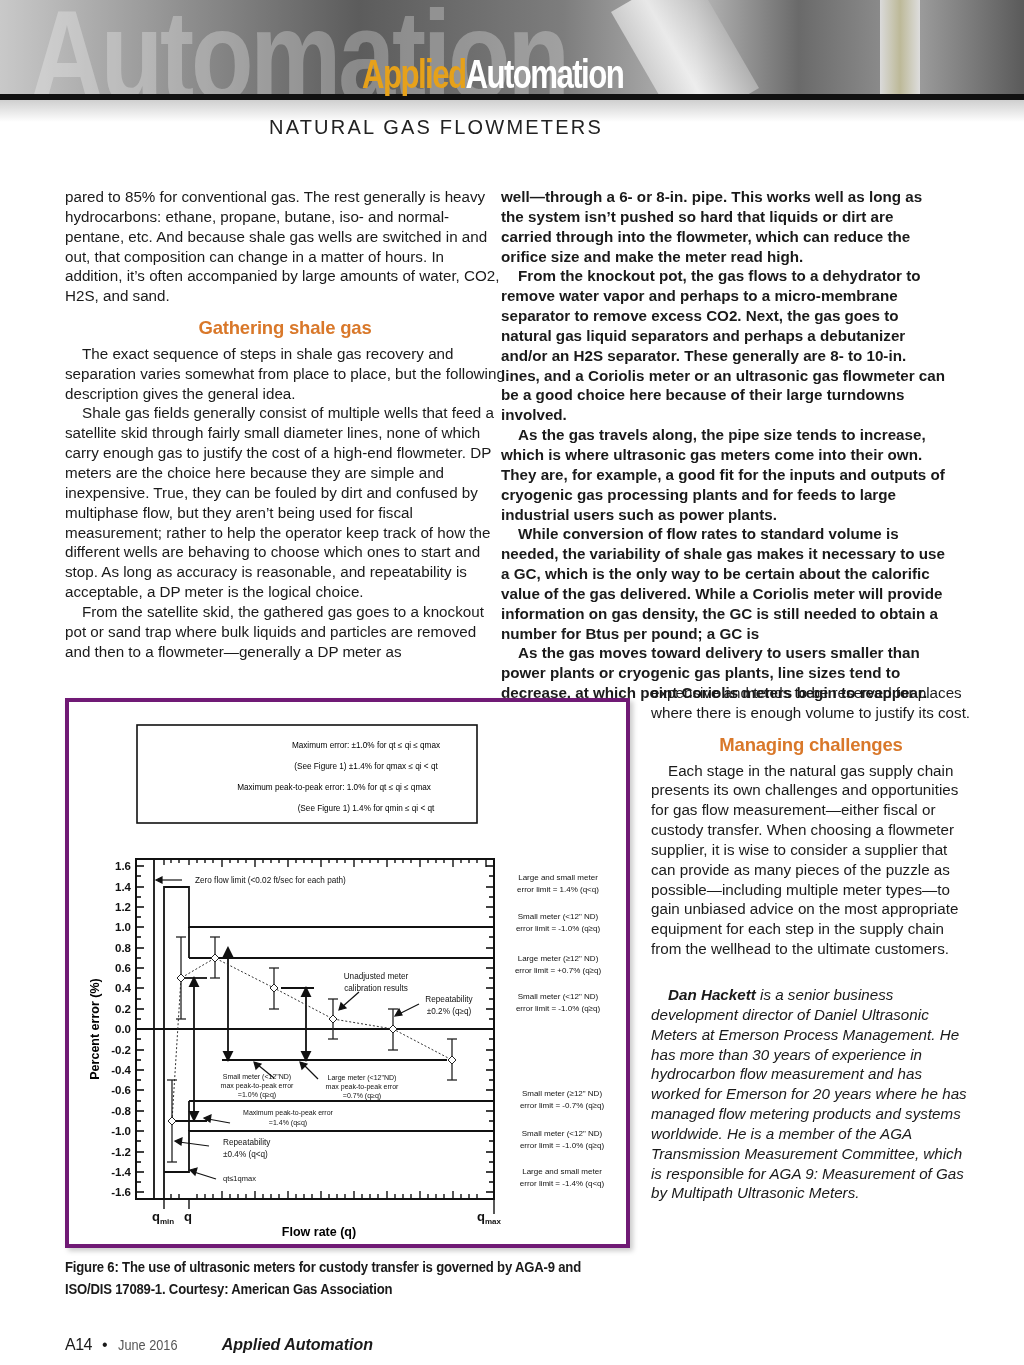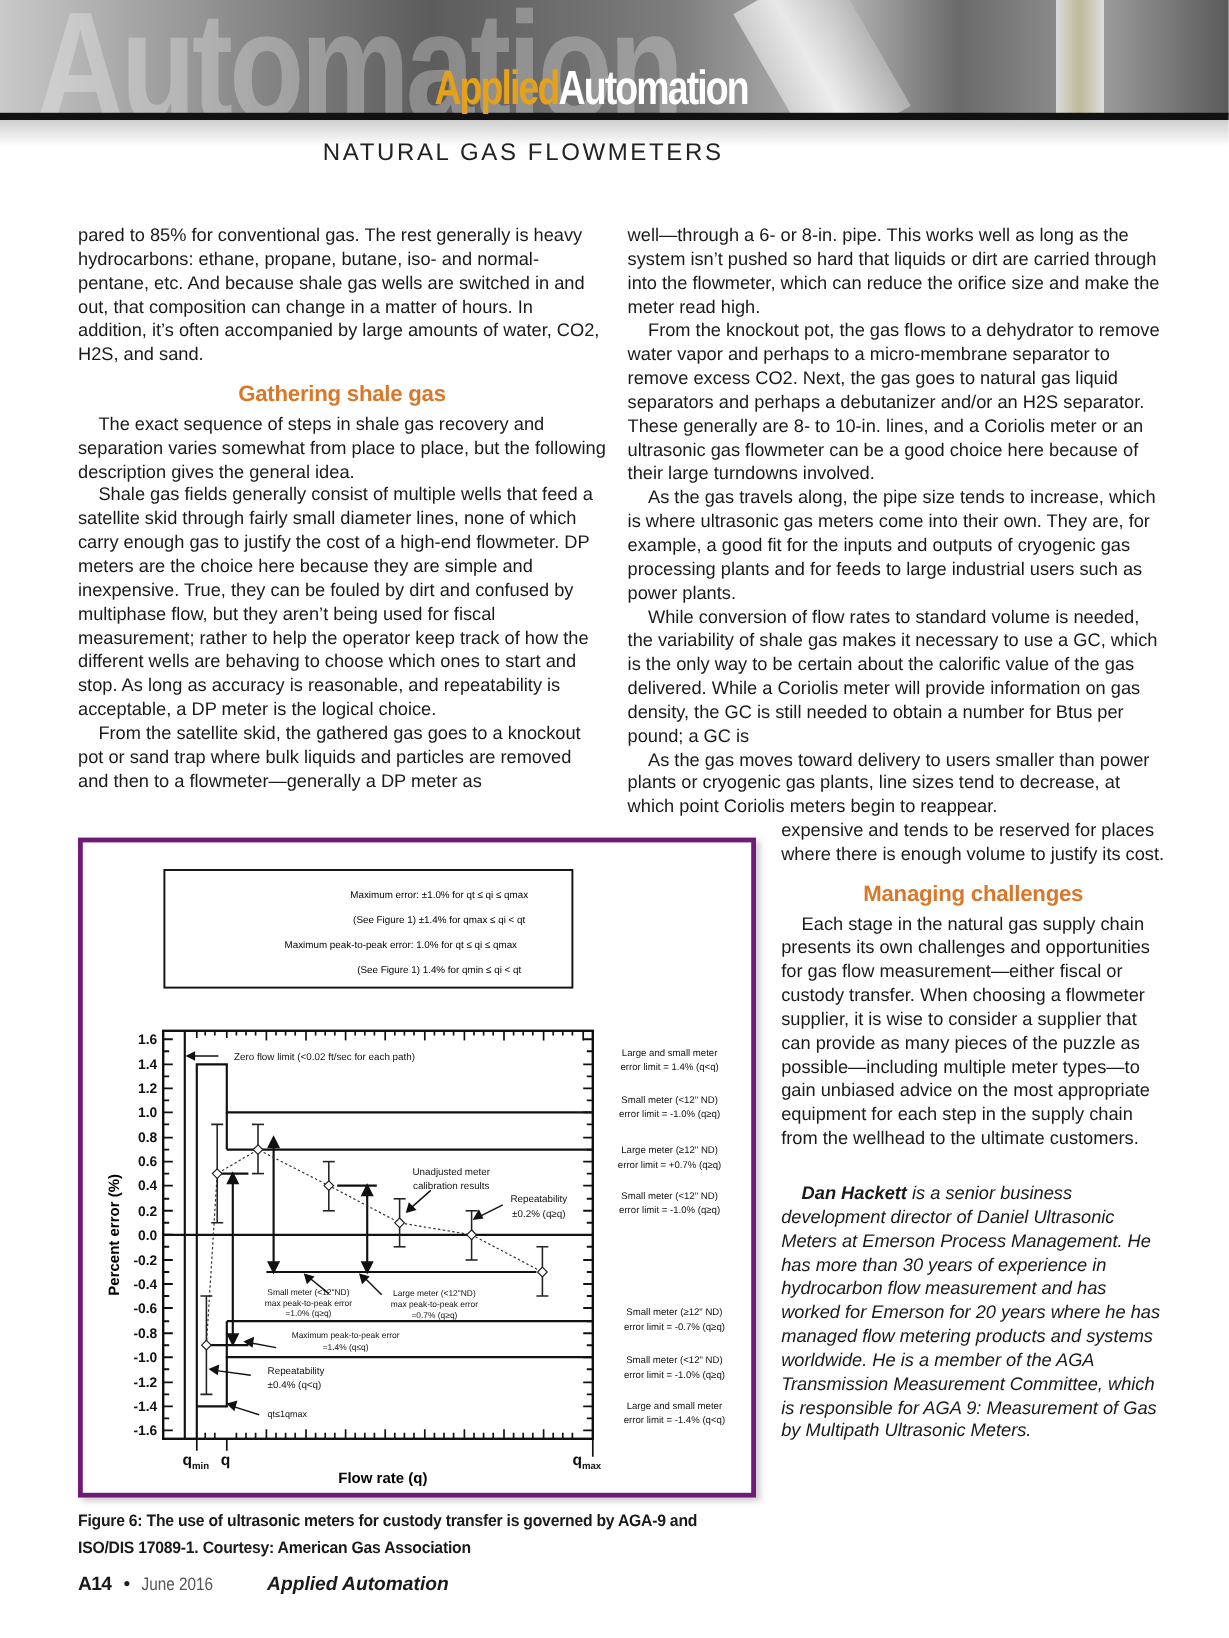--- a/index.html
+++ b/index.html
@@ -13,28 +13,28 @@
   .logo .a1 { color: #e6a11a; }
   .logo .a2 { color: #fff; }
   .bar-black { position: absolute; left: 0; top: 94px; width: 1024px; height: 6px; background: #111; z-index: 2; }
   .bar-fade { position: absolute; left: 0; top: 100px; width: 1024px; height: 22px; background: linear-gradient(#cfcfcf, #fff); }
   .section-title { position: absolute; left: 0; top: 116px; width: 872px; text-align: center; font-size: 20px; letter-spacing: 2.2px; color: #222; font-weight: normal; }
   .col { position: absolute; font-size: 15.2px; line-height: 19.85px; }
   .col p { text-align: left; }
   .col p.ind { text-indent: 17px; }
   .h2 { color: #d9782a; font-weight: bold; font-size: 18.5px; margin: 12px 0 6px; letter-spacing: -0.2px; text-align: center; }
   .col1 { left: 65px; top: 187px; width: 440px; }
-  .col2 { left: 523px; top: 187px; width: 445px; }
+  .col2 { left: 501px; top: 187px; width: 445px; font-weight: bold; }
   .col3 { left: 651px; top: 683px; width: 320px; }
   .bio { font-style: italic; margin-top: 26px; }
   .bio b { font-style: italic; }
   .figure-box { position: absolute; left: 65px; top: 698px; width: 565px; height: 550px; border: 4px solid #701a75; box-shadow: 3px 3px 5px #ccc; background: #fff; }
   .caption { position: absolute; left: 65px; top: 1257px; width: 560px; font-size: 13.8px; line-height: 22px; font-weight: bold; letter-spacing: -0.2px; transform: scaleX(0.95); transform-origin: left; }
   .footer { position: absolute; left: 65px; top: 1312px; font-size: 16px; white-space: nowrap; display: flex; align-items: baseline; }
-  .footer .pg { font-weight: bold; letter-spacing: -0.5px; }
+  .footer .pg { font-weight: normal; letter-spacing: -0.5px; margin-top: 24px; }
   .footer .dot { margin: 0 10px 0 10px; }
   .footer .date { color: #555; font-size: 15px; transform: scaleX(0.85); display: inline-block; transform-origin: left; }
   .footer .mag { font-weight: bold; font-style: italic; margin-left: 34px; }
   svg text { font-family: "Liberation Sans", sans-serif; }
 </style>
 </head>
 <body>
 
 <div class="banner">
   <div class="ghost">Automation</div>

